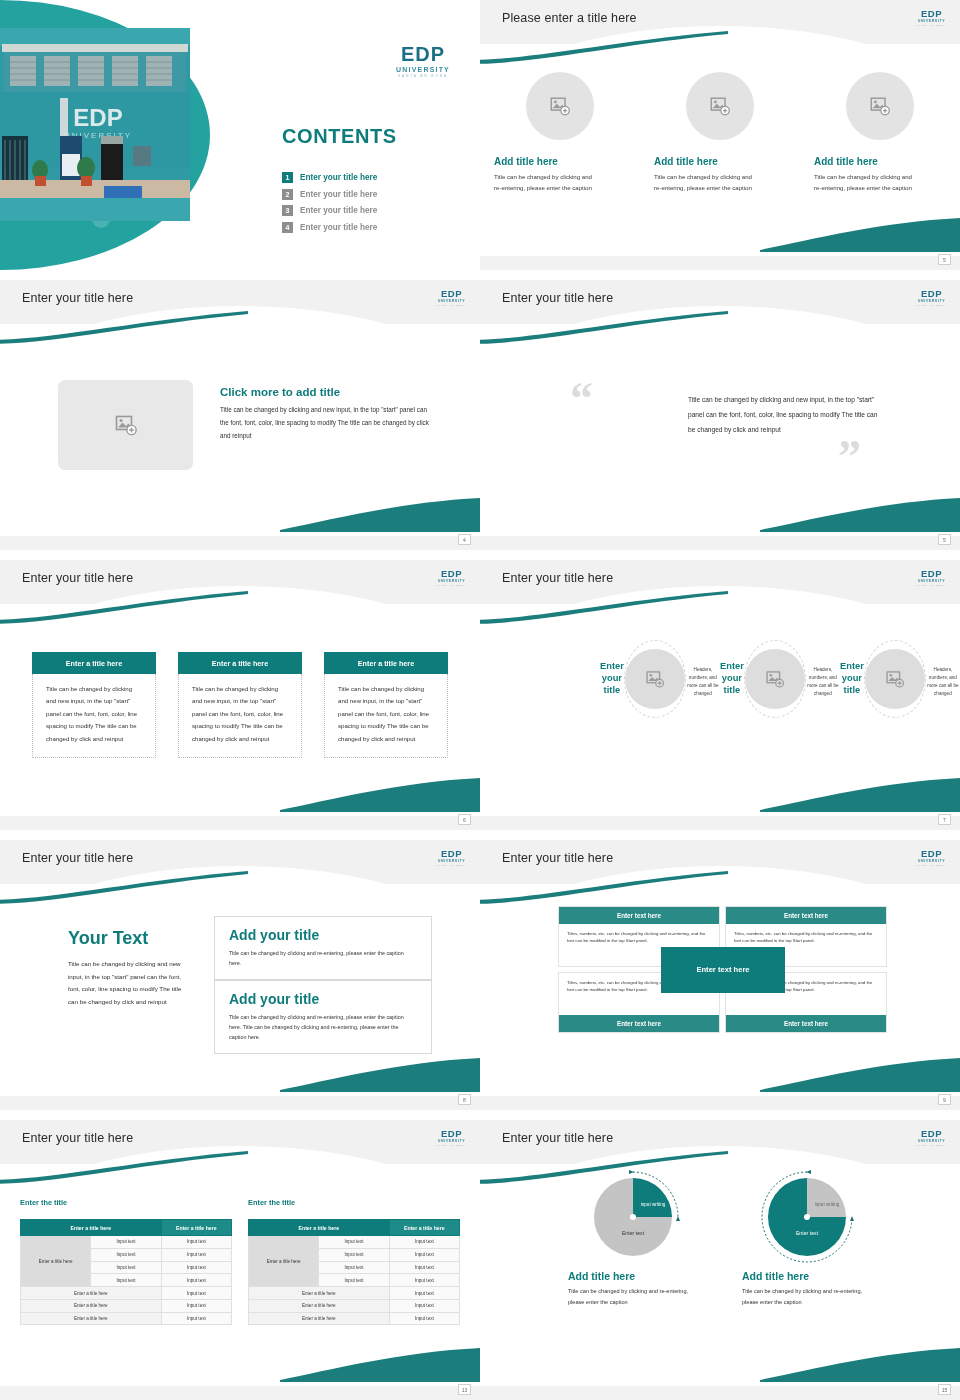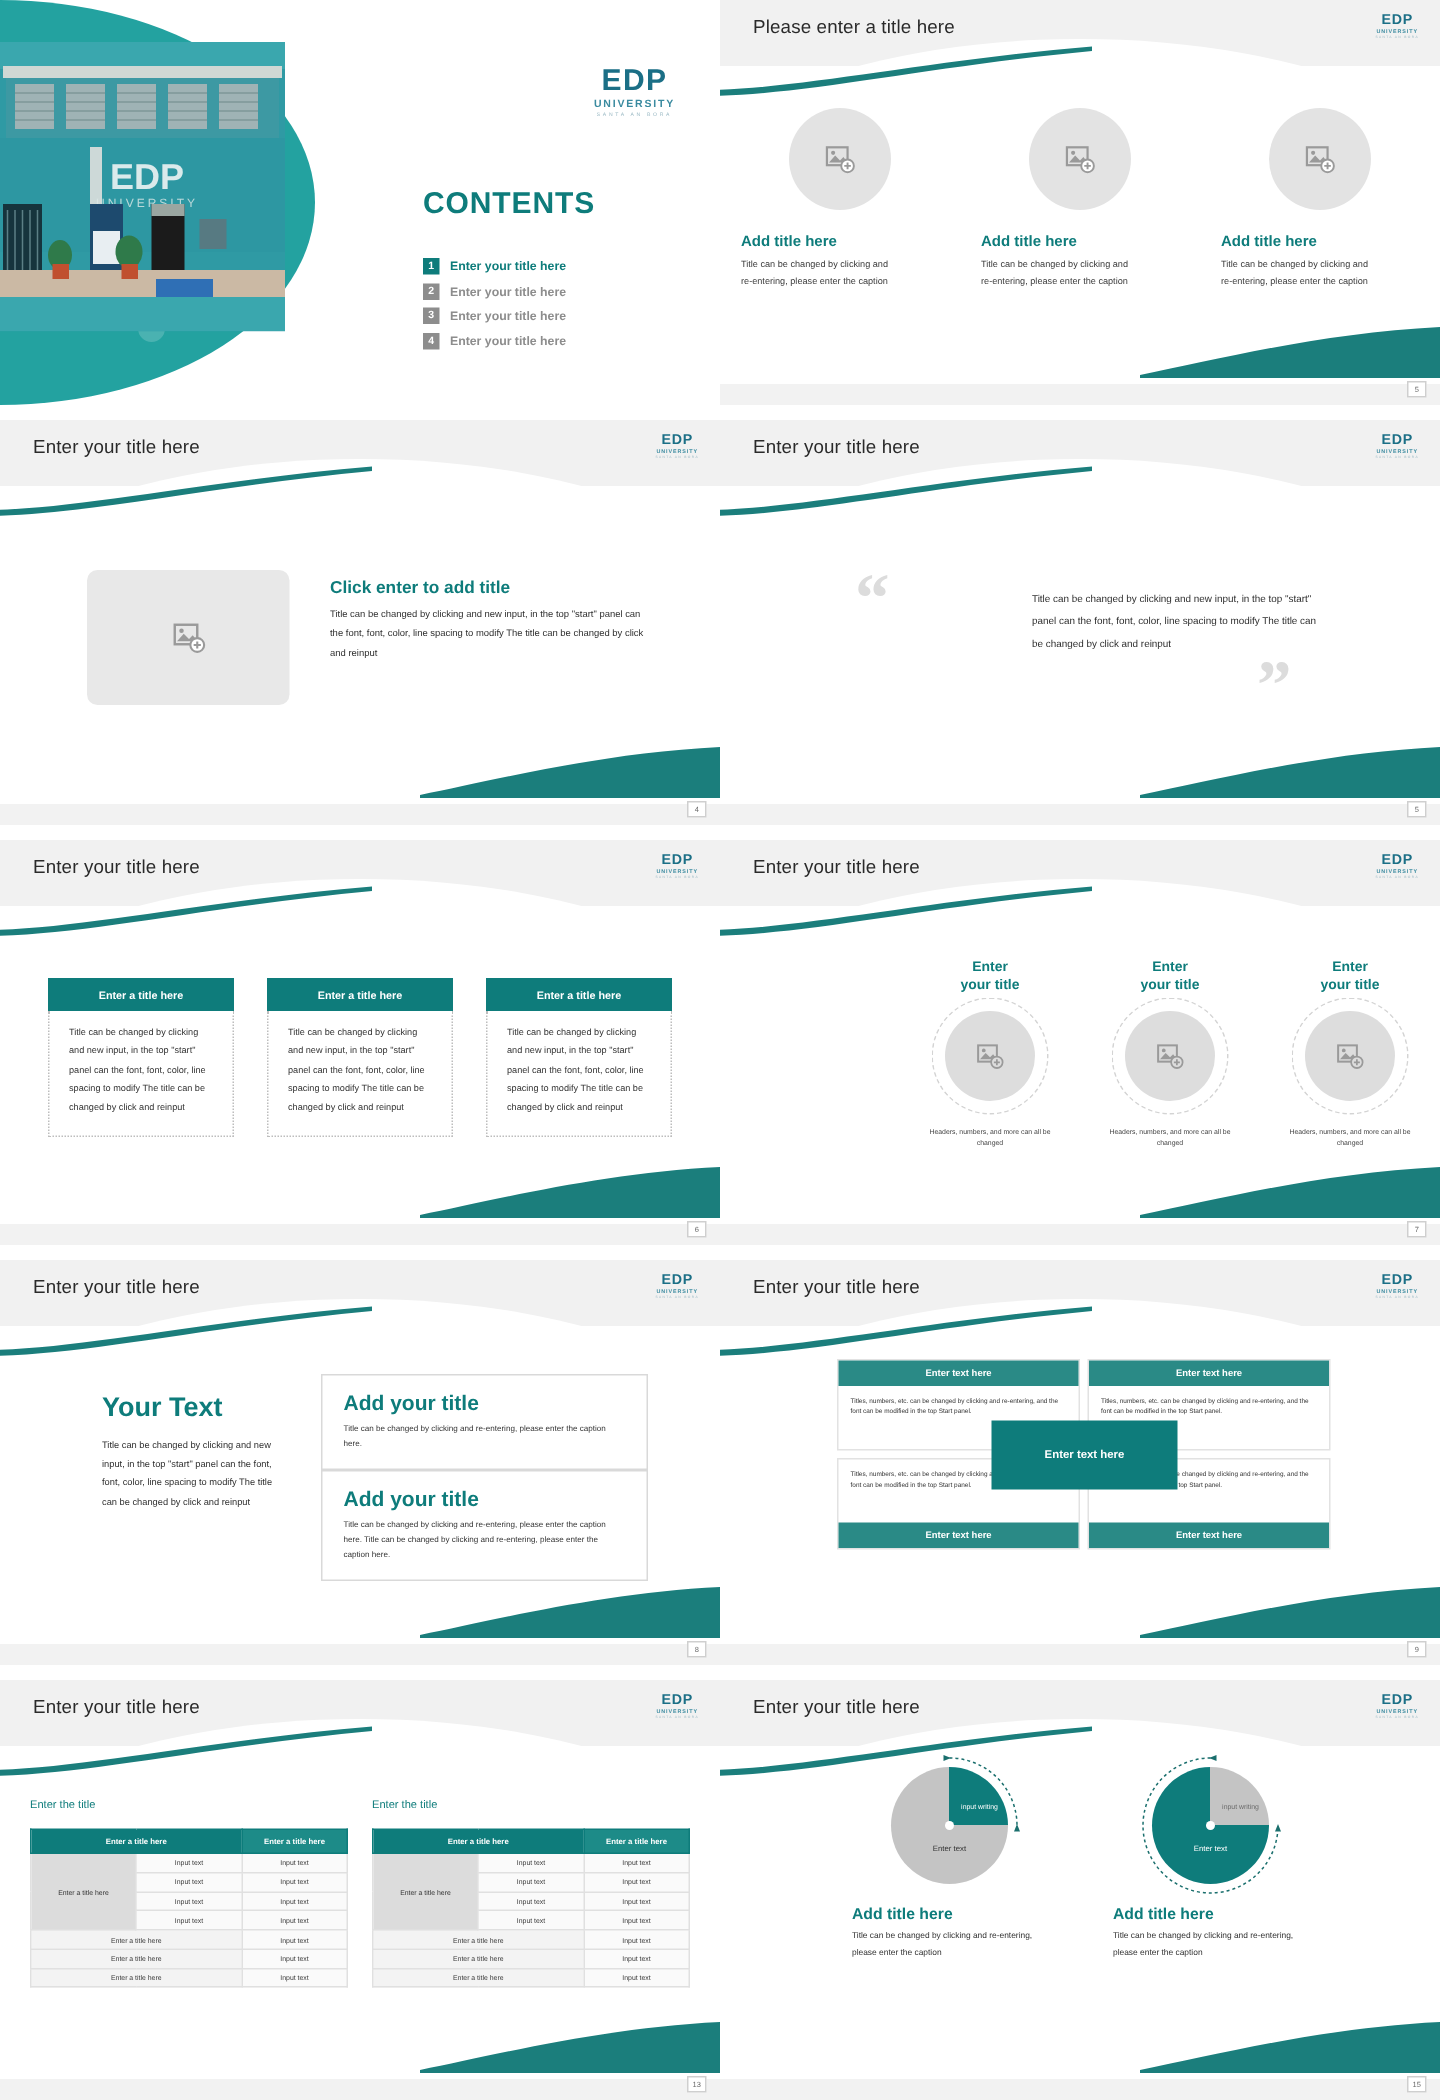--- a/index.html
+++ b/index.html
@@ -122,21 +122,21 @@
   .card-h {
     background:#0e7c7b; color:#fff; text-align:center;
     font-size:7.2px; font-weight:700; padding:6.5px 0;
   }
   .card-b {
     border-left:1px dotted #bdbdbd; border-right:1px dotted #bdbdbd; border-bottom:1px dotted #bdbdbd;
     padding:9px 13px 12px; font-size:6.1px; color:#333; line-height:2.05;
   }
   
   .ring3 { position:absolute; top:78px; left:120px; width:360px; display:flex;}
-  .ring-col { width:120px; display:flex; flex-direction:column; align-items:center; position:relative;}
+  .ring-col { width:120px; display:flex; align-items:center; position:relative;}
   .ring-title { font-size:9.3px; font-weight:700; color:#0e7c7b; text-align:center; line-height:1.32; }
   .ring-outer {
     margin-top:2px; width:78px; height:78px; border-radius:50%;
     border:1px dashed #d4d4d4;
     display:flex; align-items:center; justify-content:center;
   }
   .ring-inner {
     width:60px; height:60px; border-radius:50%; background:#ddd;
     display:flex; align-items:center; justify-content:center;
   }
@@ -159,21 +159,21 @@
   .quad-b { padding:7px 8px 10px; font-size:4.3px; color:#333; line-height:1.62; min-height:42px;}
   .quad-f { background:#2a8a86; color:#fff; text-align:center; font-size:6.3px; font-weight:700; padding:5px 0;}
   .quad-center {
     position:absolute; left:50%; top:50%; transform:translate(-50%,-50%);
     width:124px; height:46px; background:#0e7c7b; color:#fff;
     display:flex; align-items:center; justify-content:center;
     font-size:7.6px; font-weight:700; z-index:4;
   }
   
   .tblwrap { position:absolute; top:78px; width:212px;}
-  .tbl-cap { font-size:7.4px; font-weight:400; color:#0e7c7b; margin-bottom:12px;}
+  .tbl-cap { font-size:7.4px; font-weight:700; color:#0e7c7b; margin-bottom:12px;}
   table.t { border-collapse:collapse; width:100%; table-layout:fixed;}
   table.t th {
     background:#0e7c7b; color:#fff; font-size:5.2px; font-weight:700;
     padding:4.5px 0; text-align:center; border:1px solid #0e7c7b;
   }
   table.t th.alt { background:#1d8b88; }
   table.t td {
     font-size:4.6px; color:#3a3a3a; text-align:center;
     padding:3.4px 0; border:1px solid #e0e0e0; background:#fafafa;
   }
@@ -370,21 +370,21 @@
 
     <div class="s3-ph" style="top:100px;left:58px;">
       <svg class="imgicon" width="24" height="24" viewBox="0 0 24 24">
         <rect x="2.5" y="3.5" width="15" height="13" fill="none" stroke="#9a9a9a" stroke-width="1.6"></rect>
         <circle cx="7" cy="7.5" r="1.5" fill="#9a9a9a"></circle>
         <path d="M4 14.5 L8.5 9.5 L12 13 L14.5 10.5 L17.5 14.5 Z" fill="#9a9a9a"></path>
         <circle cx="17.5" cy="17" r="4.6" fill="#fff" stroke="#9a9a9a" stroke-width="1.4"></circle>
         <path d="M17.5 14.6 v4.8 M15.1 17 h4.8" stroke="#9a9a9a" stroke-width="1.4"></path>
       </svg>
     </div>
-    <div class="s3-title">Click enter to add title</div>
+    <div class="s3-title">Click more to add title</div>
     <div class="s3-body">Title can be changed by clicking and new input, in the top "start" panel can the font, font, color, line spacing to modify The title can be changed by click and reinput</div>
     <div class="botbar"></div>
     <div class="pagenum">4</div>
   </div>
 
   <div class="slide">
     <div class="hdrband"></div>
     <div class="hdrcurve"></div>
     <svg class="swoosh-tl" viewBox="0 0 260 34">
       <path d="M0 30 C60 30 150 10 258 1 L258 4 C150 14 64 34 0 34 Z" fill="#1b7e7c"></path>

